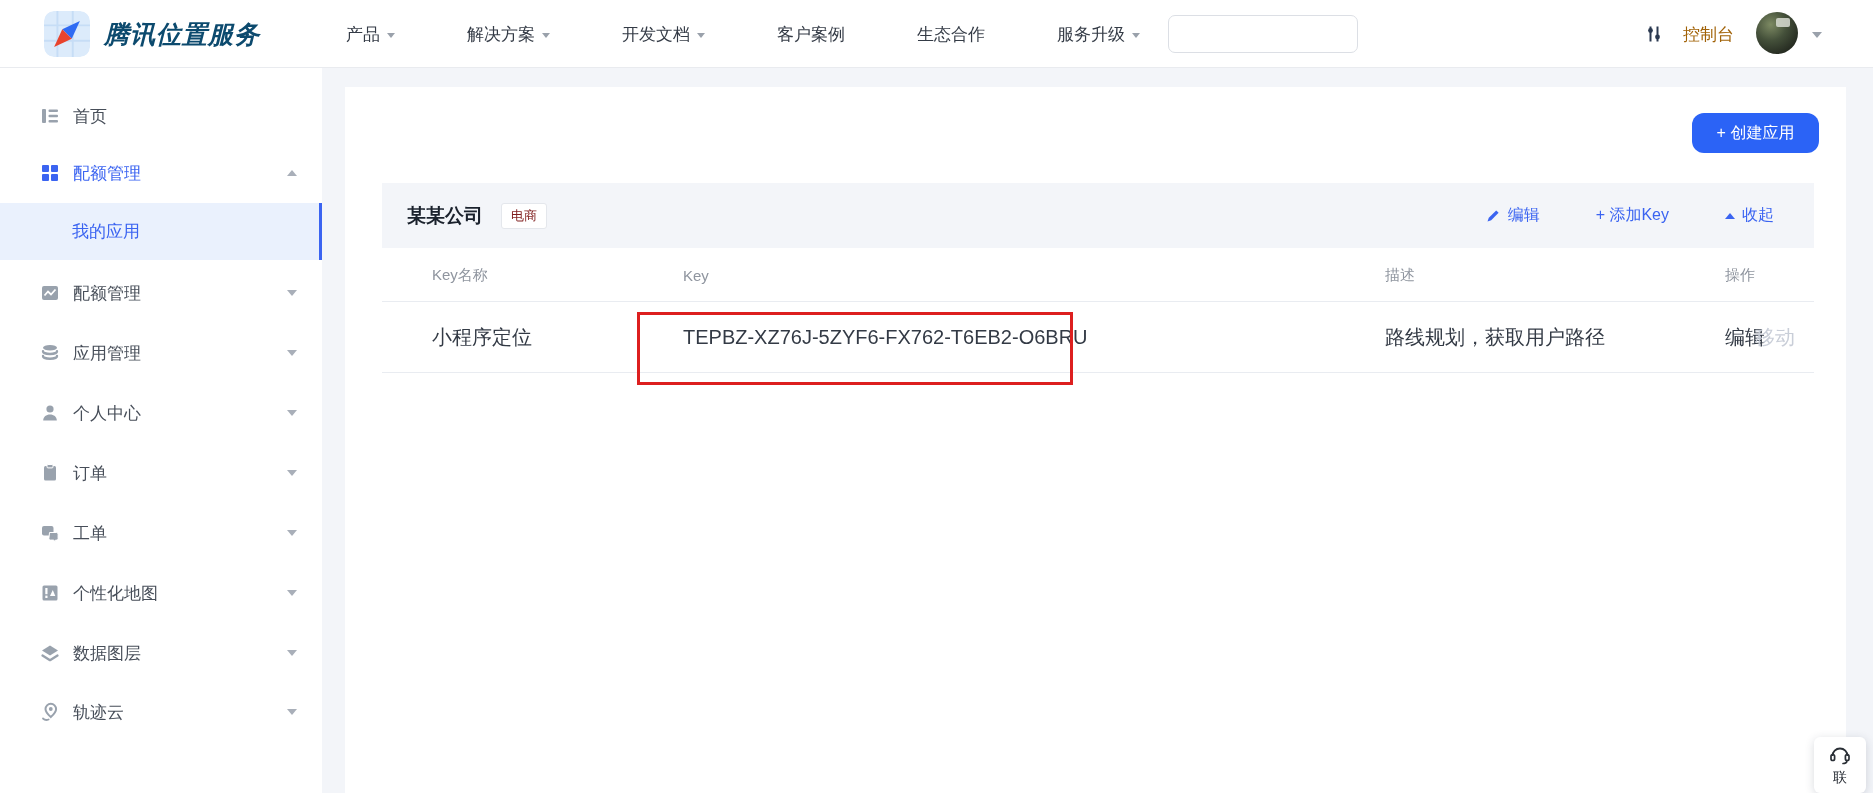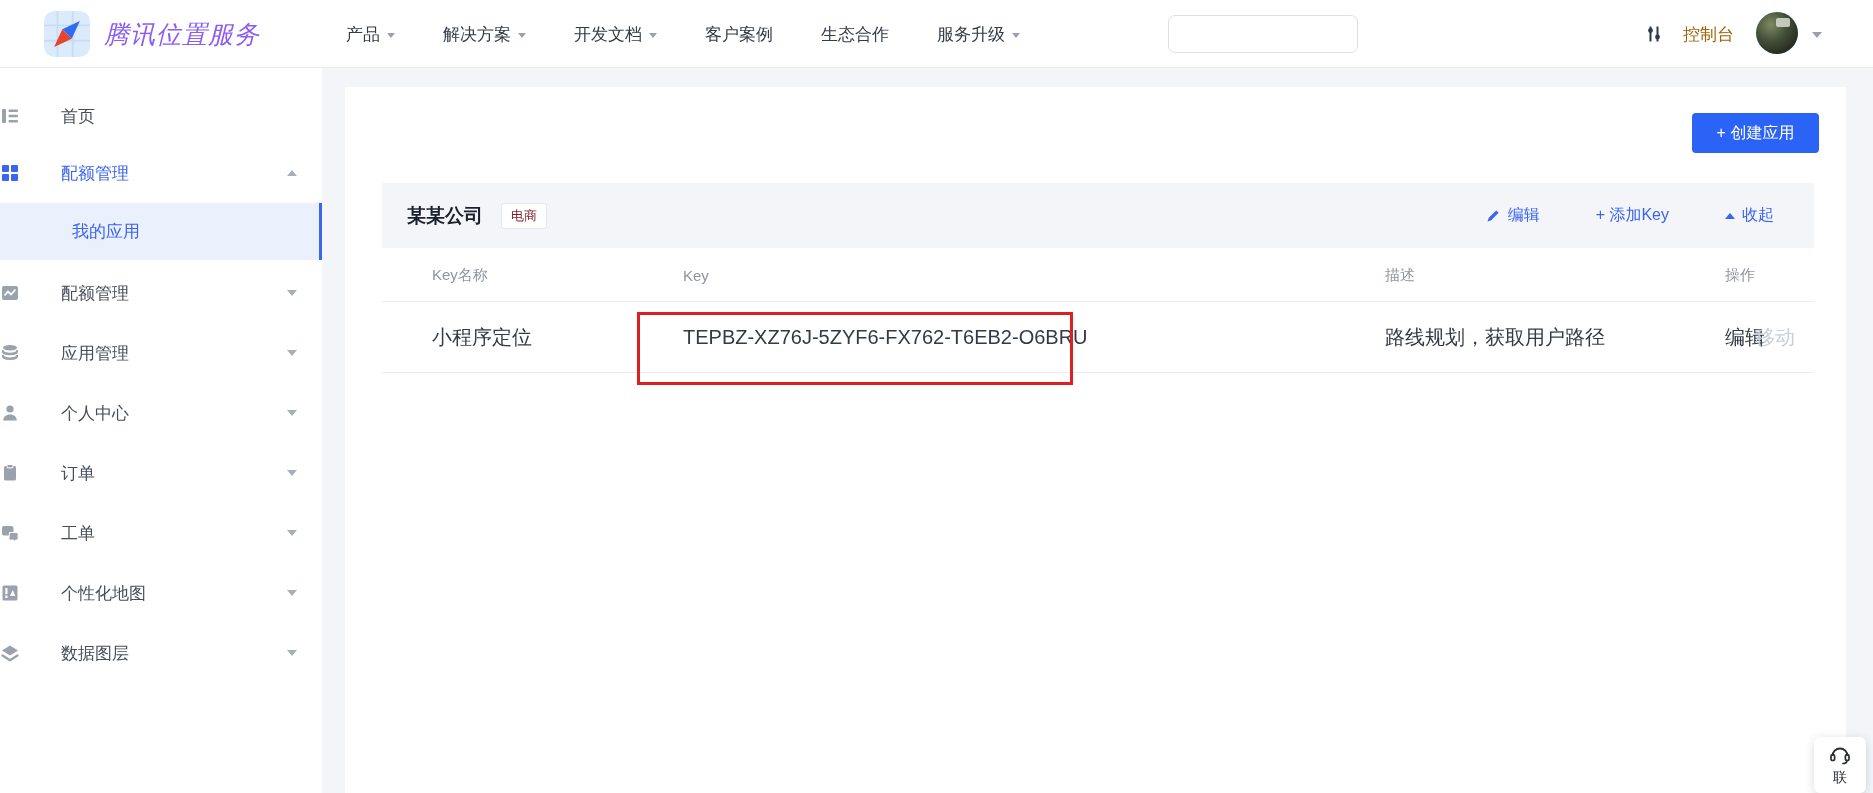--- a/index.html
+++ b/index.html
@@ -5,24 +5,24 @@
   * { margin:0; padding:0; box-sizing:border-box; }
   html,body { width:1873px; height:793px; overflow:hidden;
     font-family:"Liberation Sans","DejaVu Sans",sans-serif; background:#f3f5f9; }
   .stage { position:relative; width:1873px; height:793px; }
 
   
   .topbar { position:absolute; left:0; top:0; width:1873px; height:68px;
     background:#fff; border-bottom:1px solid #e9ebef; z-index:5; }
   .brand { position:absolute; left:44px; top:11px; display:flex; align-items:center; }
   .logo-badge { width:46px; height:46px; border-radius:10px; }
-  .brand-name { margin-left:14px; font-size:25px; font-weight:400; font-style:italic;
-    letter-spacing:1px; color:#8b5cf6; }
+  .brand-name { margin-left:14px; font-size:25px; font-weight:700; font-style:italic;
+    letter-spacing:1px; color:#0c4a6e; }
   .topnav { position:absolute; left:346px; top:0; height:68px; display:flex;
-    align-items:center; gap:48px; }
+    align-items:center; gap:72px; }
   .topnav .nav-item { font-size:17px; color:#343b46; cursor:pointer; white-space:nowrap; }
   .ncaret { display:inline-block; margin-left:7px; vertical-align:2px; width:0; height:0;
     border-left:4.5px solid transparent; border-right:4.5px solid transparent;
     border-top:5.5px solid #9aa1ab; }
   .searchbox { position:absolute; left:1168px; top:15px; width:190px; height:38px;
     border:1px solid #dcdfe5; border-radius:7px; background:#fff; display:flex;
     align-items:center; }
   .searchbox input { flex:1; border:none; outline:none; height:34px; margin-left:12px;
     font-size:14px; background:transparent; }
   .searchbox svg { margin-right:10px; }
@@ -35,41 +35,41 @@
   .avatar::after { content:""; position:absolute; left:20px; top:6px; width:14px; height:9px;
     background:#d8dcd2; border-radius:2px; opacity:.85; }
   .hdr-caret { position:absolute; left:1812px; top:32px; width:0; height:0;
     border-left:5px solid transparent; border-right:5px solid transparent;
     border-top:6px solid #9aa1ab; cursor:pointer; }
 
   
   .sidebar { position:absolute; left:0; top:68px; width:322px; height:725px;
     background:#fff; z-index:4; }
   .s-item { position:absolute; left:0; width:322px; height:50px; display:flex;
-    align-items:center; cursor:pointer;gap:28px; }
+    align-items:center; padding-left:40px; cursor:pointer; }
   .s-item .s-label { font-size:17px; color:#474e59; margin-left:13px; }
   .s-item.active .s-label { color:#3b64f1; }
   .sicon { width:20px; height:20px; flex:0 0 20px; }
   .caret { position:absolute; right:25px; top:50%; width:0; height:0;
     border-left:5px solid transparent; border-right:5px solid transparent; }
   .caret.down { border-top:6px solid #a9afb9; margin-top:-3px; }
   .caret.up   { border-bottom:6px solid #a9afb9; margin-top:-3px; }
   .s-sub { position:absolute; left:0; width:322px; height:57px; display:flex;
     align-items:center; padding-left:72px; font-size:17px; color:#474e59; cursor:pointer; }
   .s-sub.selected { background:#eaf1fd; color:#3b64f1; }
   .s-sub.selected::after { content:""; position:absolute; right:0; top:0; width:3px;
     height:57px; background:#3b64f1; }
 
   
   .card { position:absolute; left:345px; top:87px; width:1501px; height:706px;
     background:#fff; }
   .page-title { position:absolute; left:67px; top:121px; font-size:19px; font-weight:700;
     color:#1a212c; }
   .create-btn { position:absolute; left:1347px; top:26px; width:127px; height:40px;
-    background:#2b63f6; color:#fff; border:none; border-radius:4px; font-size:16px;
+    background:#2b63f6; color:#fff; border:none; border-radius:12px; font-size:16px;
     cursor:pointer; font-family:inherit; }
   .app-section { position:absolute; left:37px; top:96px; width:1432px; }
   .app-header { position:relative; height:65px; background:#f3f5f9; display:flex;
     align-items:center; }
   .company { margin-left:25px; font-size:19px; font-weight:700; color:#1a212c; }
   .tag { margin-left:18px; background:#fff; border:1px solid #e4e7ec; border-radius:3px;
     color:#7f1d1d; font-size:13px; padding:3px 9px; }
   .app-actions { position:absolute; right:40px; top:0; height:65px; display:flex;
     align-items:center; gap:56px; }
   .app-link { display:flex; align-items:center; gap:7px; color:#3b64f1; font-size:16px;
@@ -231,20 +231,29 @@
 
     <div class="s-item" style="top:560px">
       <svg class="sicon" viewBox="0 0 20 20">
         <polygon points="10,2.5 18,7.5 10,12.5 2,7.5" fill="#99a2ad"></polygon>
         <path d="M2.5 12.5 L10 17.2 L17.5 12.5" fill="none" stroke="#99a2ad" stroke-width="2.3" stroke-linecap="round" stroke-linejoin="round"></path>
       </svg>
       <span class="s-label">数据图层</span>
       <i class="caret down"></i>
     </div>
 
+    <div class="s-item" style="top:619px">
+      <svg class="sicon" viewBox="0 0 20 20">
+        <path d="M10.8 1.8a5.3 5.3 0 0 1 5.3 5.3c0 3.4-5.3 8-5.3 8s-5.3-4.6-5.3-8a5.3 5.3 0 0 1 5.3-5.3z" fill="none" stroke="#99a2ad" stroke-width="2"></path>
+        <circle cx="10.8" cy="7" r="1.9" fill="#99a2ad"></circle>
+        <path d="M3 16.5c1.6 1.6 3.6 1.8 5.6 1" fill="none" stroke="#99a2ad" stroke-width="1.8" stroke-linecap="round"></path>
+      </svg>
+      <span class="s-label">轨迹云</span>
+      <i class="caret down"></i>
+    </div>
   </div>
 
   <div class="card">
     <div class="page-title">我的应用</div>
     <button class="create-btn">+ 创建应用</button>
 
     <div class="app-section">
       <div class="app-header">
         <span class="company">某某公司</span>
         <span class="tag">电商</span>

